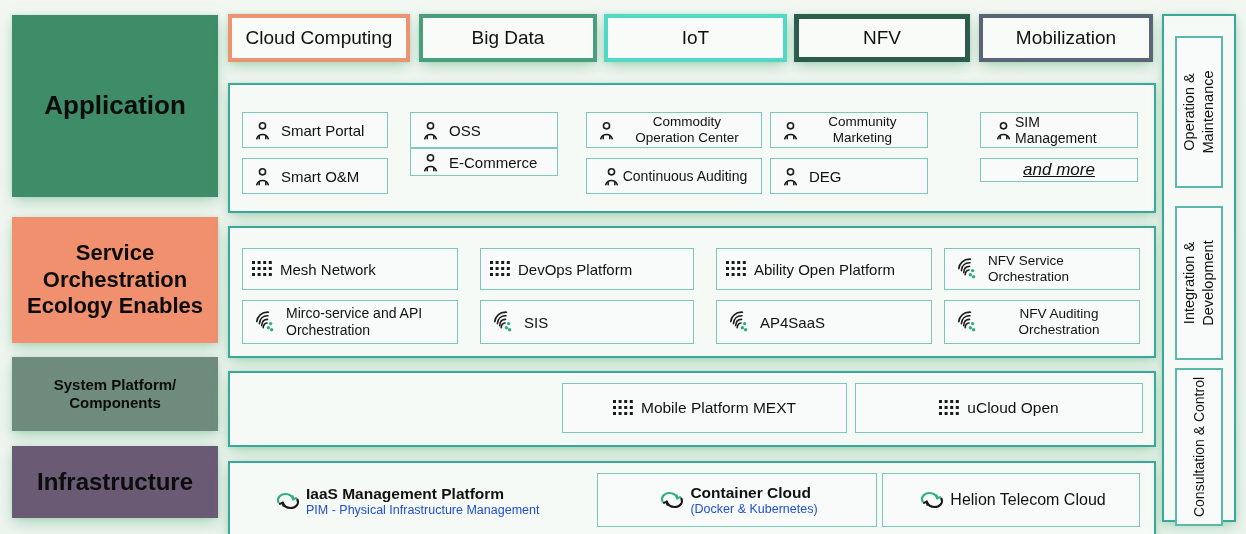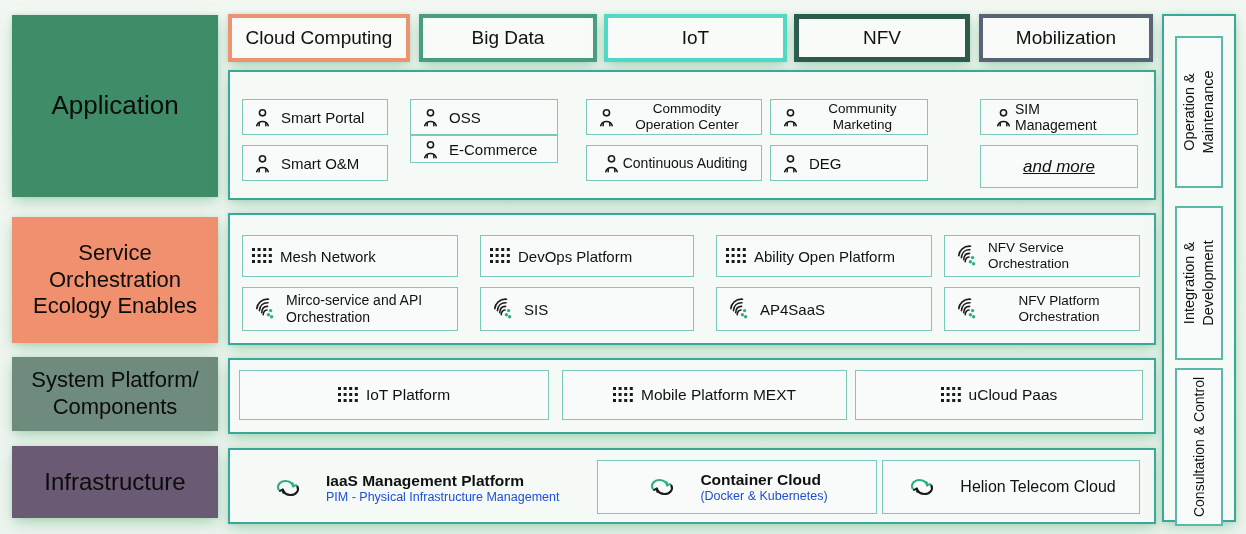--- a/index.html
+++ b/index.html
@@ -8,55 +8,55 @@
     background:linear-gradient(180deg,#f2f7f2 0%,#edf4ee 100%);
     font-family:"Liberation Sans", sans-serif; color:#111;
     overflow:hidden;
   }
   .glow { box-shadow:0 6px 14px -2px rgba(110,185,140,.55), 0 0 4px rgba(110,185,140,.25); }
 
   
   .layer {
     position:absolute; left:12px; width:206px;
     display:flex; align-items:center; justify-content:center;
-    text-align:center; color:#0c0c0c; box-sizing:border-box; line-height:1.22;
+    text-align:center; color:#0c0c0c; box-sizing:border-box; line-height:1.22;font-weight:bold;
   }
   .layer-app   { top:15px;  height:182px; background:#3E8C68; font-size:26px; }
   .layer-soe   { top:217px; height:126px; background:#F0906E; font-size:22px; }
-  .layer-sys   { top:357px; height:74px;  background:#6F8B7D; font-size:22px; }
+  .layer-sys   { top:357px; height:74px;  background:#6F8B7D; font-size:15px; }
   .layer-infra { top:446px; height:72px;  background:#6B5A74; font-size:24px; }
 
   
   .tab {
     position:absolute; top:14px; height:48px; background:#f8fbf8;
     display:flex; align-items:center; justify-content:center;
     font-size:19px; box-sizing:border-box; border:4px solid #999;
   }
 
   
   .panel {
     position:absolute; left:228px; width:928px;
-    border:2px solid #39A898; background:#f6faf7; box-sizing:border-box;
+    border:2px solid #39A898; background:#f6faf7; box-sizing:border-box;margin-top:13px;
   }
 
   
   .item {
     position:absolute; border:1.5px solid #7CC9BB; background:#f8fbf9;
     display:flex; align-items:center; gap:8px; padding:0 9px;
     font-size:15px; box-sizing:border-box;
   }
   .item.center { justify-content:center; }
   .two-line { font-size:13.5px; line-height:1.18; text-align:center; }
   .two-line-left { font-size:14px; line-height:1.2; text-align:left; }
   .andmore { font-size:17px; font-style:italic; text-decoration:underline; }
 
   .ic { flex:0 0 auto; display:block; }
 
   
-  .infra-item { position:absolute; display:flex; align-items:center; gap:22px; box-sizing:border-box; }
+  .infra-item { position:absolute; display:flex; align-items:center; gap:2px; box-sizing:border-box; }
   .infra-item.boxed { border:1.5px solid #7CC9BB; background:#f8fbf9; justify-content:center; }
   .infra-title { font-size:15.5px; font-weight:bold; line-height:1.25; }
   .infra-title.plain { font-weight:normal; font-size:16px; }
   .infra-sub { font-size:12.5px; color:#1d4ed8; line-height:1.25; }
 
   
   .sidebar {
     position:absolute; left:1162px; top:14px; width:74px; height:508px;
     border:2px solid #39A898; background:#f6faf7; box-sizing:border-box;
   }
@@ -201,21 +201,21 @@
           <use href="#ic-user"></use>
         </svg>
       <span>Continuous Auditing</span>
     </div>
     <div class="item" style="left:540px;top:73px;width:158px;height:36px">
       <svg class="ic" width="21" height="21">
           <use href="#ic-user"></use>
         </svg>
       <span>DEG</span>
     </div>
-    <div class="item center" style="left:750px;top:73px;width:158px;height:43px">
+    <div class="item center" style="left:750px;top:73px;width:158px;height:24px">
       <span class="andmore">and more</span>
     </div>
   </div>
 
   <div class="panel glow" style="top:213px;height:132px">
     <div class="item" style="left:12px;top:20px;width:216px;height:42px">
       <svg class="ic" width="20" height="16">
           <use href="#ic-grid"></use>
         </svg>
       <span>Mesh Network</span>
@@ -253,42 +253,36 @@
     <div class="item" style="left:486px;top:72px;width:216px;height:44px">
       <svg class="ic" width="26" height="26">
           <use href="#ic-swirl"></use>
         </svg>
       <span>AP4SaaS</span>
     </div>
     <div class="item" style="left:714px;top:72px;width:196px;height:44px">
       <svg class="ic" width="26" height="26">
           <use href="#ic-swirl"></use>
         </svg>
-      <span class="two-line">NFV Platform Orchestration</span>
+      <span class="two-line">NFV Auditing Orchestration</span>
     </div>
   </div>
 
   <div class="panel glow" style="top:358px;height:76px">
-    <div class="item center" style="left:9px;top:10px;width:310px;height:50px;font-size:15.5px">
-      <svg class="ic" width="20" height="16">
-          <use href="#ic-grid"></use>
-        </svg>
-      <span>IoT Platform</span>
-    </div>
     <div class="item center" style="left:332px;top:10px;width:285px;height:50px;font-size:15.5px">
       <svg class="ic" width="20" height="16">
           <use href="#ic-grid"></use>
         </svg>
       <span>Mobile Platform MEXT</span>
     </div>
     <div class="item center" style="left:625px;top:10px;width:288px;height:50px;font-size:15.5px">
       <svg class="ic" width="20" height="16">
           <use href="#ic-grid"></use>
         </svg>
-      <span>uCloud Paas</span>
+      <span>uCloud Open</span>
     </div>
   </div>
 
   <div class="panel glow" style="top:448px;height:76px">
     <div class="infra-item" style="left:42px;top:10px;width:330px;height:56px">
       <svg class="ic" width="32" height="24">
           <use href="#ic-cloud"></use>
         </svg>
       <div>
         <div class="infra-title">IaaS Management Platform</div>

